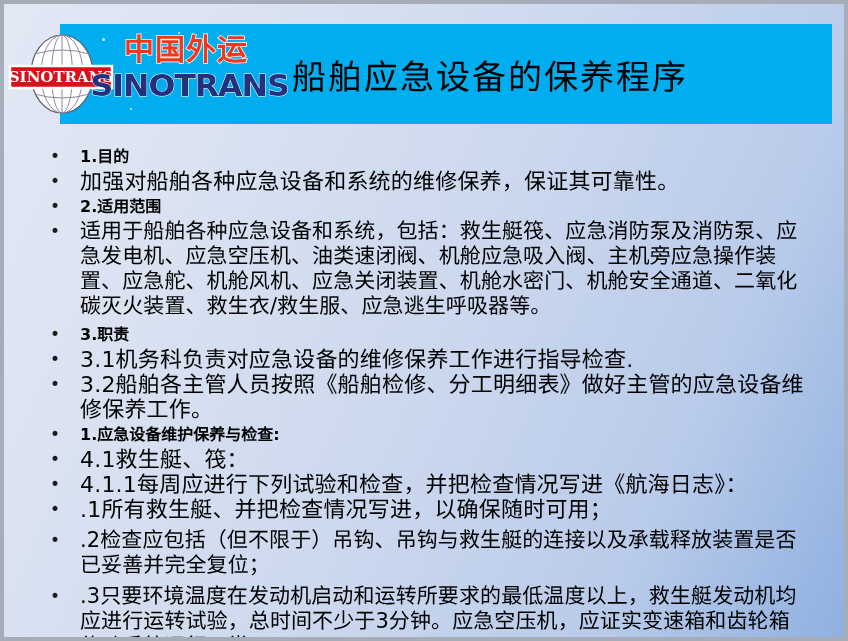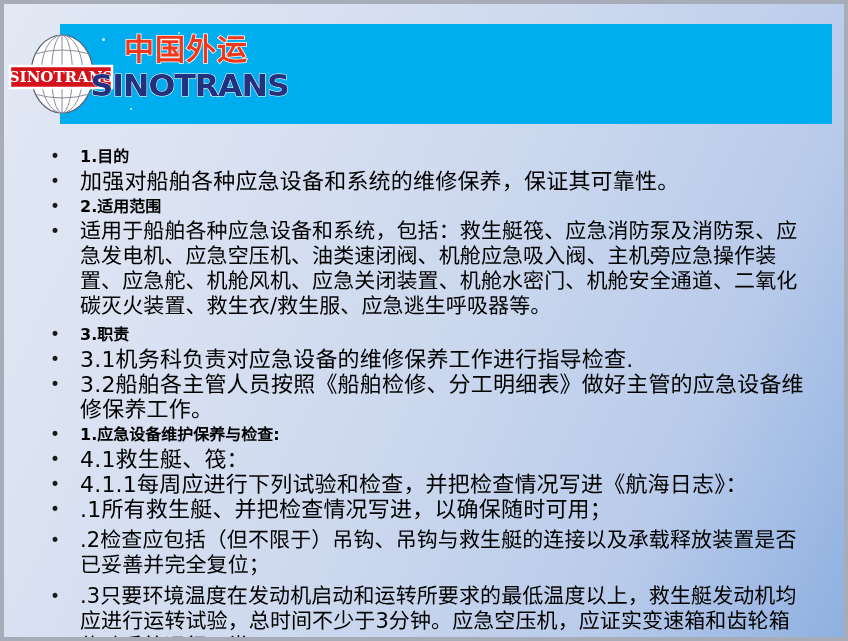--- a/index.html
+++ b/index.html
@@ -148,20 +148,21 @@
 
 <div class="slide">
 
   <div class="title-band">
     <span class="spark" style="left:42px; top:14px; width:3px; height:3px;"></span>
     <span class="spark" style="left:96px; top:30px; width:2px; height:2px;"></span>
     <span class="spark" style="left:30px; top:62px; width:2px; height:2px;"></span>
     <span class="spark" style="left:118px; top:8px; width:2px; height:2px;"></span>
     <span class="spark" style="left:70px; top:84px; width:2px; height:2px;"></span>
     <span class="spark" style="left:150px; top:70px; width:2px; height:2px;"></span>
+    <div class="title-text">船舶应急设备的保养程序</div>
   </div>
 
   <div class="logo">
     <svg width="108" height="84" viewBox="0 0 108 84">
       <ellipse cx="54" cy="42" rx="31" ry="39" fill="#ffffff" stroke="#5a5a6e" stroke-width="1.2"></ellipse>
       <ellipse cx="54" cy="42" rx="10.5" ry="39" fill="none" stroke="#8a8a9c" stroke-width="1"></ellipse>
       <ellipse cx="54" cy="42" rx="21" ry="39" fill="none" stroke="#8a8a9c" stroke-width="1"></ellipse>
       <line x1="54" y1="3" x2="54" y2="81" stroke="#8a8a9c" stroke-width="1"></line>
       <line x1="23" y1="42" x2="85" y2="42" stroke="#8a8a9c" stroke-width="1"></line>
       <path d="M26.5 22 Q54 14 81.5 22" fill="none" stroke="#8a8a9c" stroke-width="1"></path>

